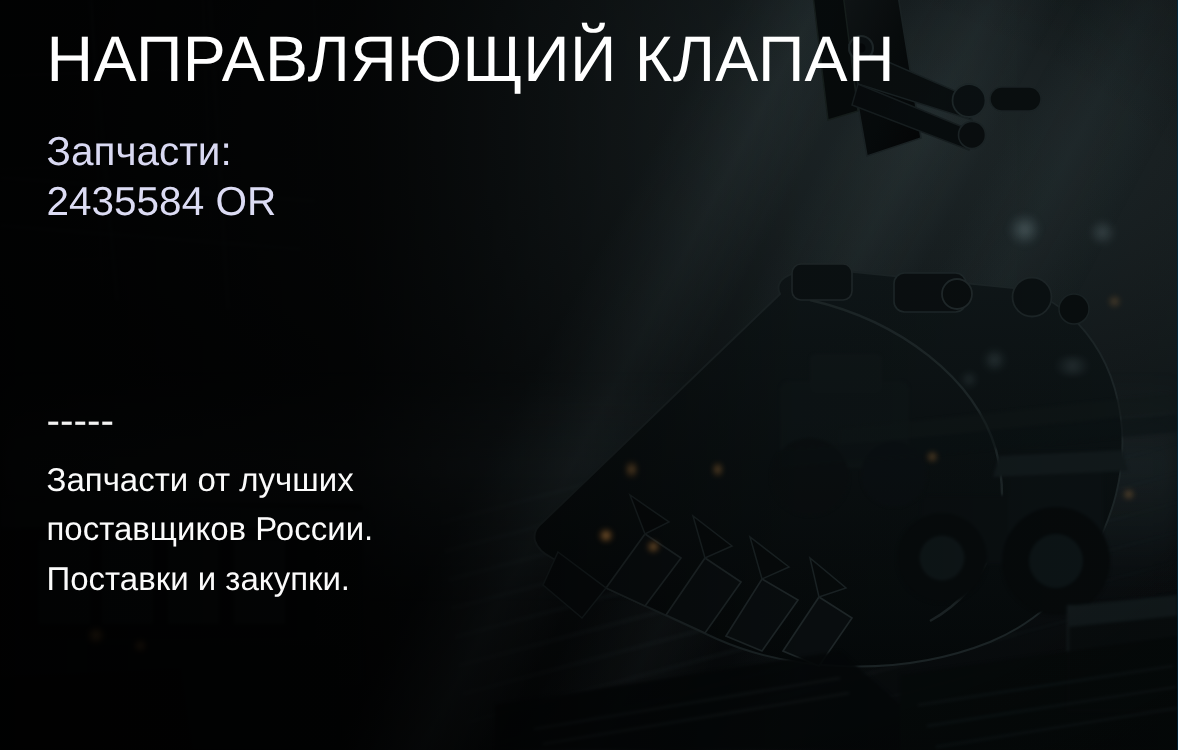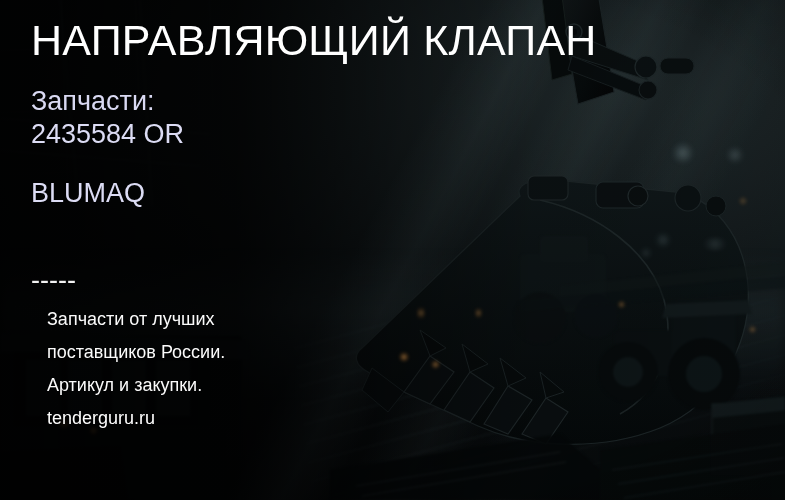--- a/index.html
+++ b/index.html
@@ -162,24 +162,24 @@
     top: 264px;
     margin: 0;
     font-size: 27px;
     line-height: 33px;
     color: #f2f2f2;
     letter-spacing: 0px;
   }
 
   .tagline {
     position: absolute;
-    left: 16px;
+    left: 0;
     top: 303px;
     margin: 0;
-    font-size: 18px;
+    font-size: 22px;
     line-height: 33px;
     font-weight: 400;
     color: #fbfbfb;
     white-space: nowrap;
   }
   .tagline span { display: block; }
   .tagline .site { color: #ffffff; }
 </style>
 </head>
 <body>
@@ -346,26 +346,24 @@
   <div class="content">
 
     <h1 class="title">НАПРАВЛЯЮЩИЙ КЛАПАН</h1>
 
     <p class="field field-article">
       <span class="label">Запчасти:</span>
       <span class="value">2435584 OR</span>
     </p>
 
     <p class="field field-maker">
-      <span class="value">BLUMAQ</span>
     </p>
 
     <p class="divider">-----</p>
 
     <p class="tagline">
       <span>Запчасти от лучших</span>
       <span>поставщиков России.</span>
-      <span>Артикул и закупки.</span>
-      <span class="site">tenderguru.ru</span>
+      <span>Поставки и закупки.</span>
     </p>
 
   </div>
 </div>
 
 </body></html>

